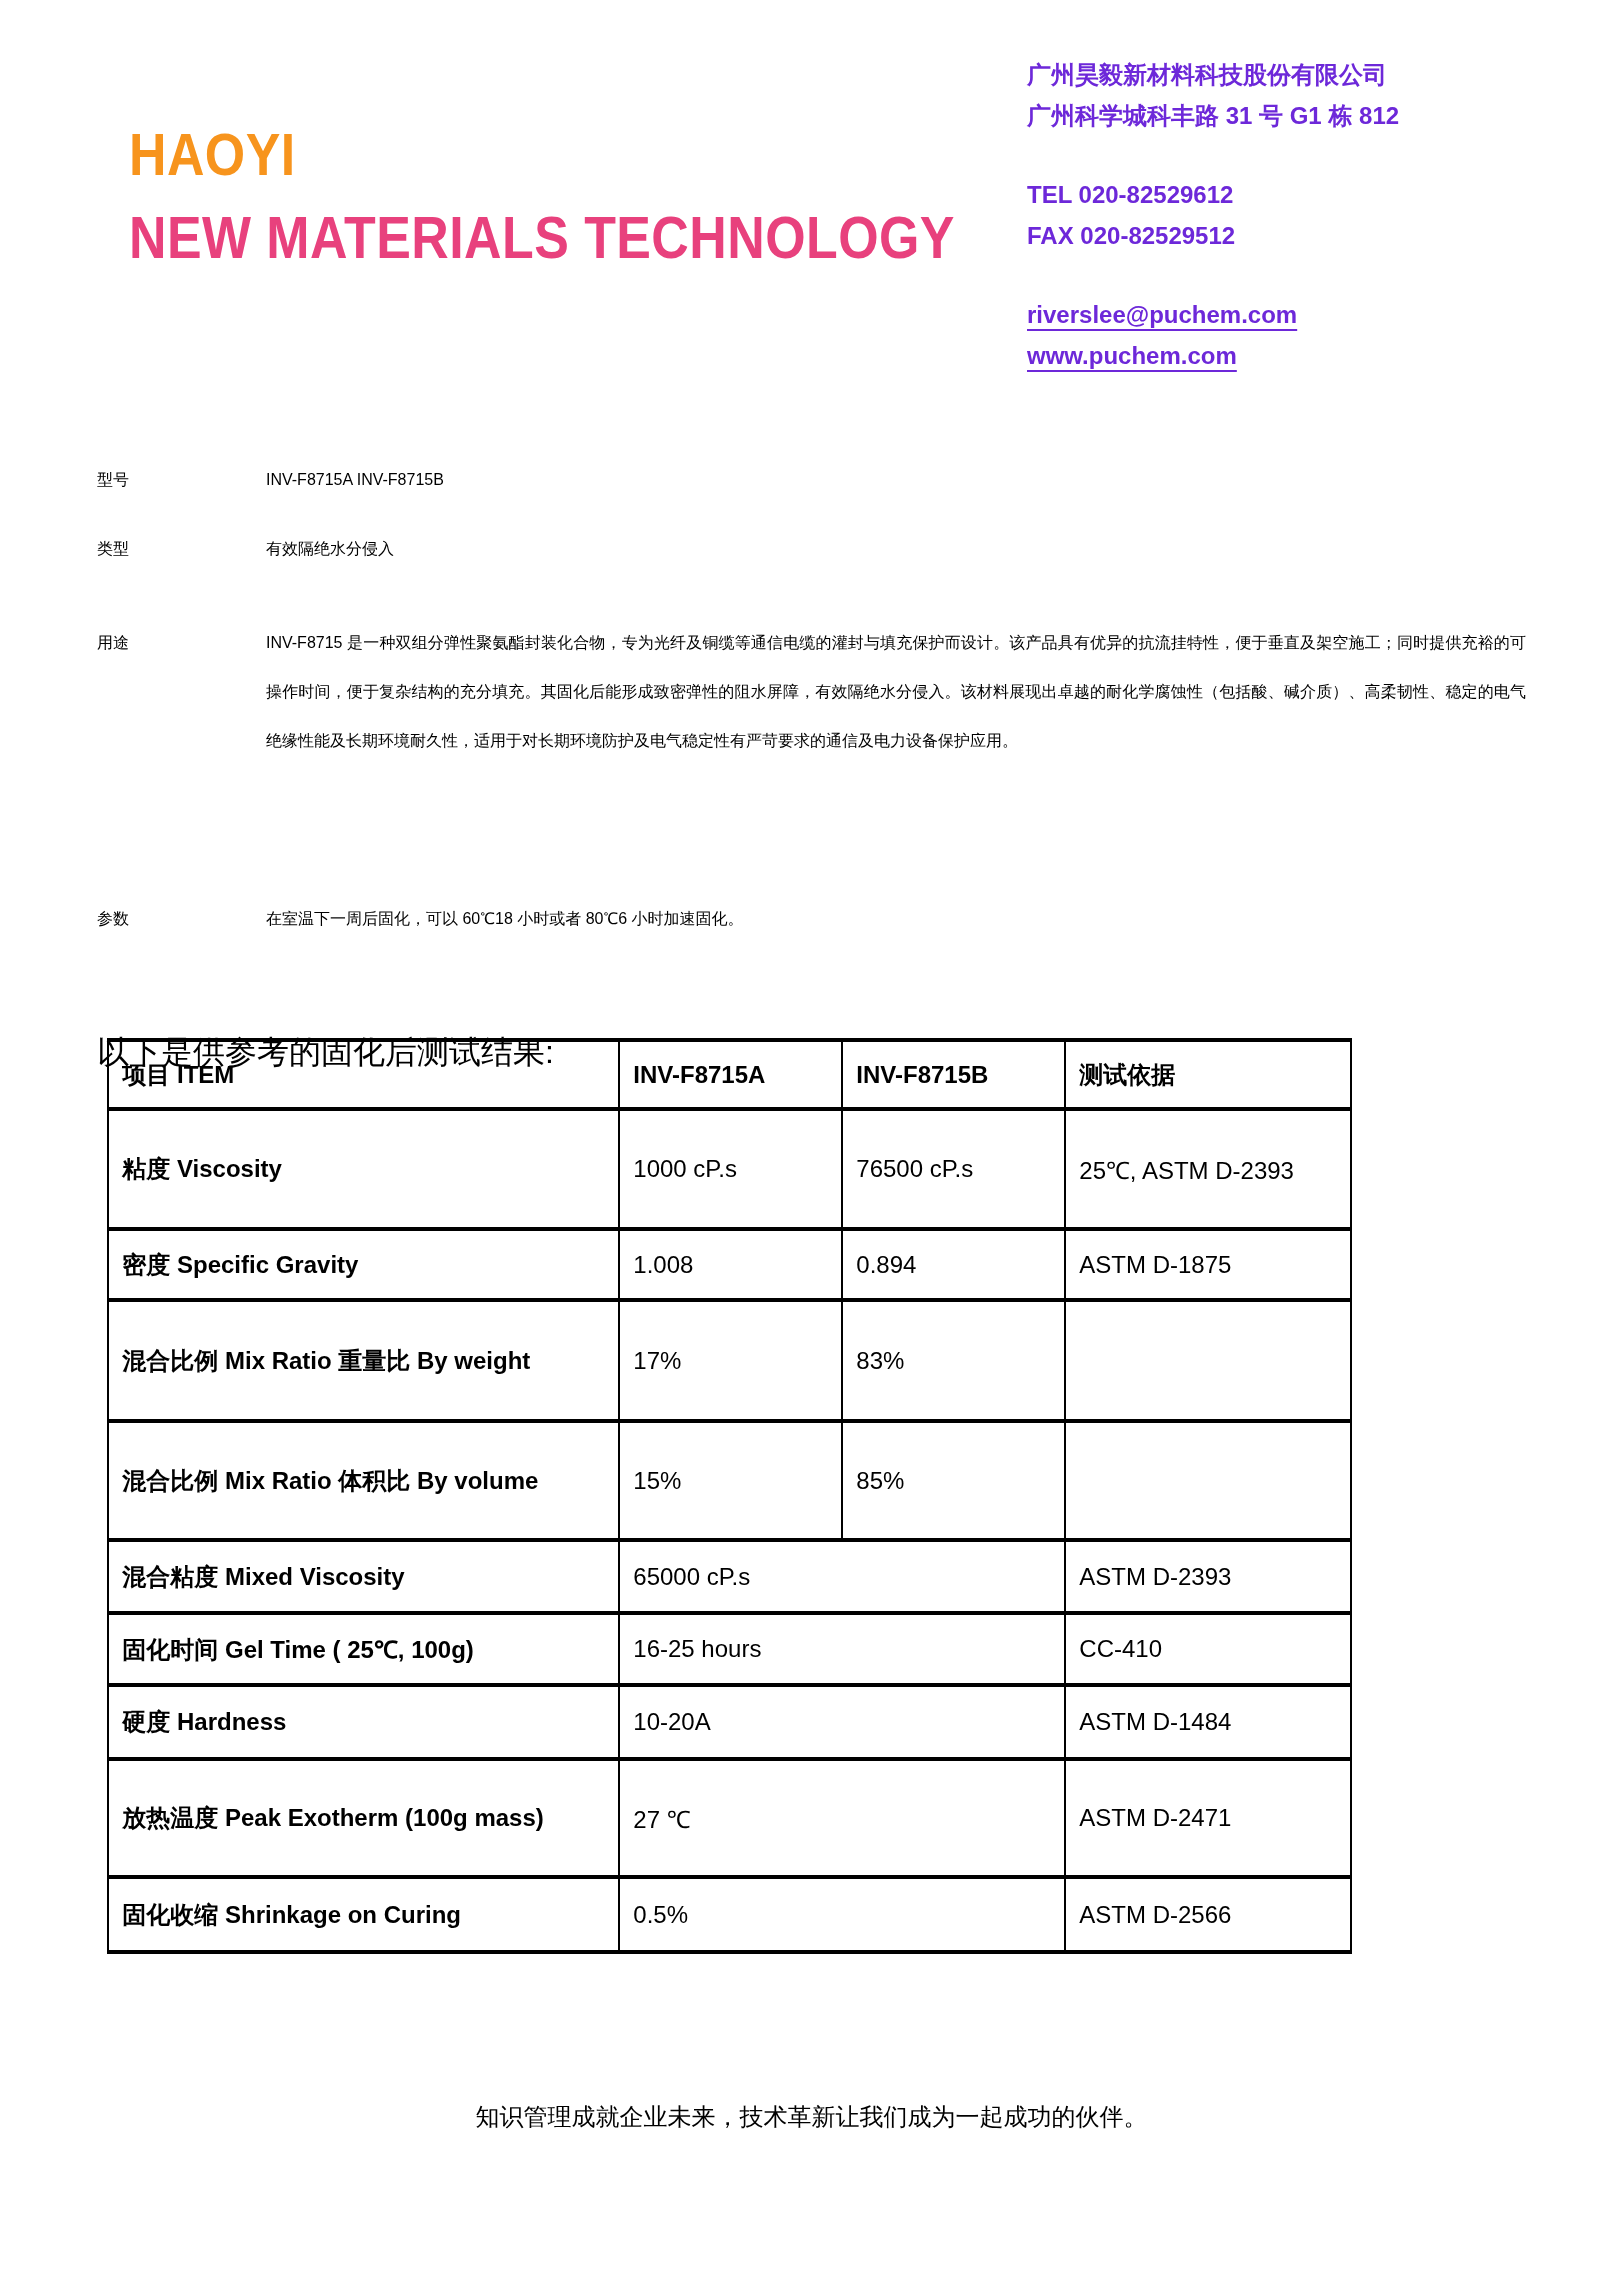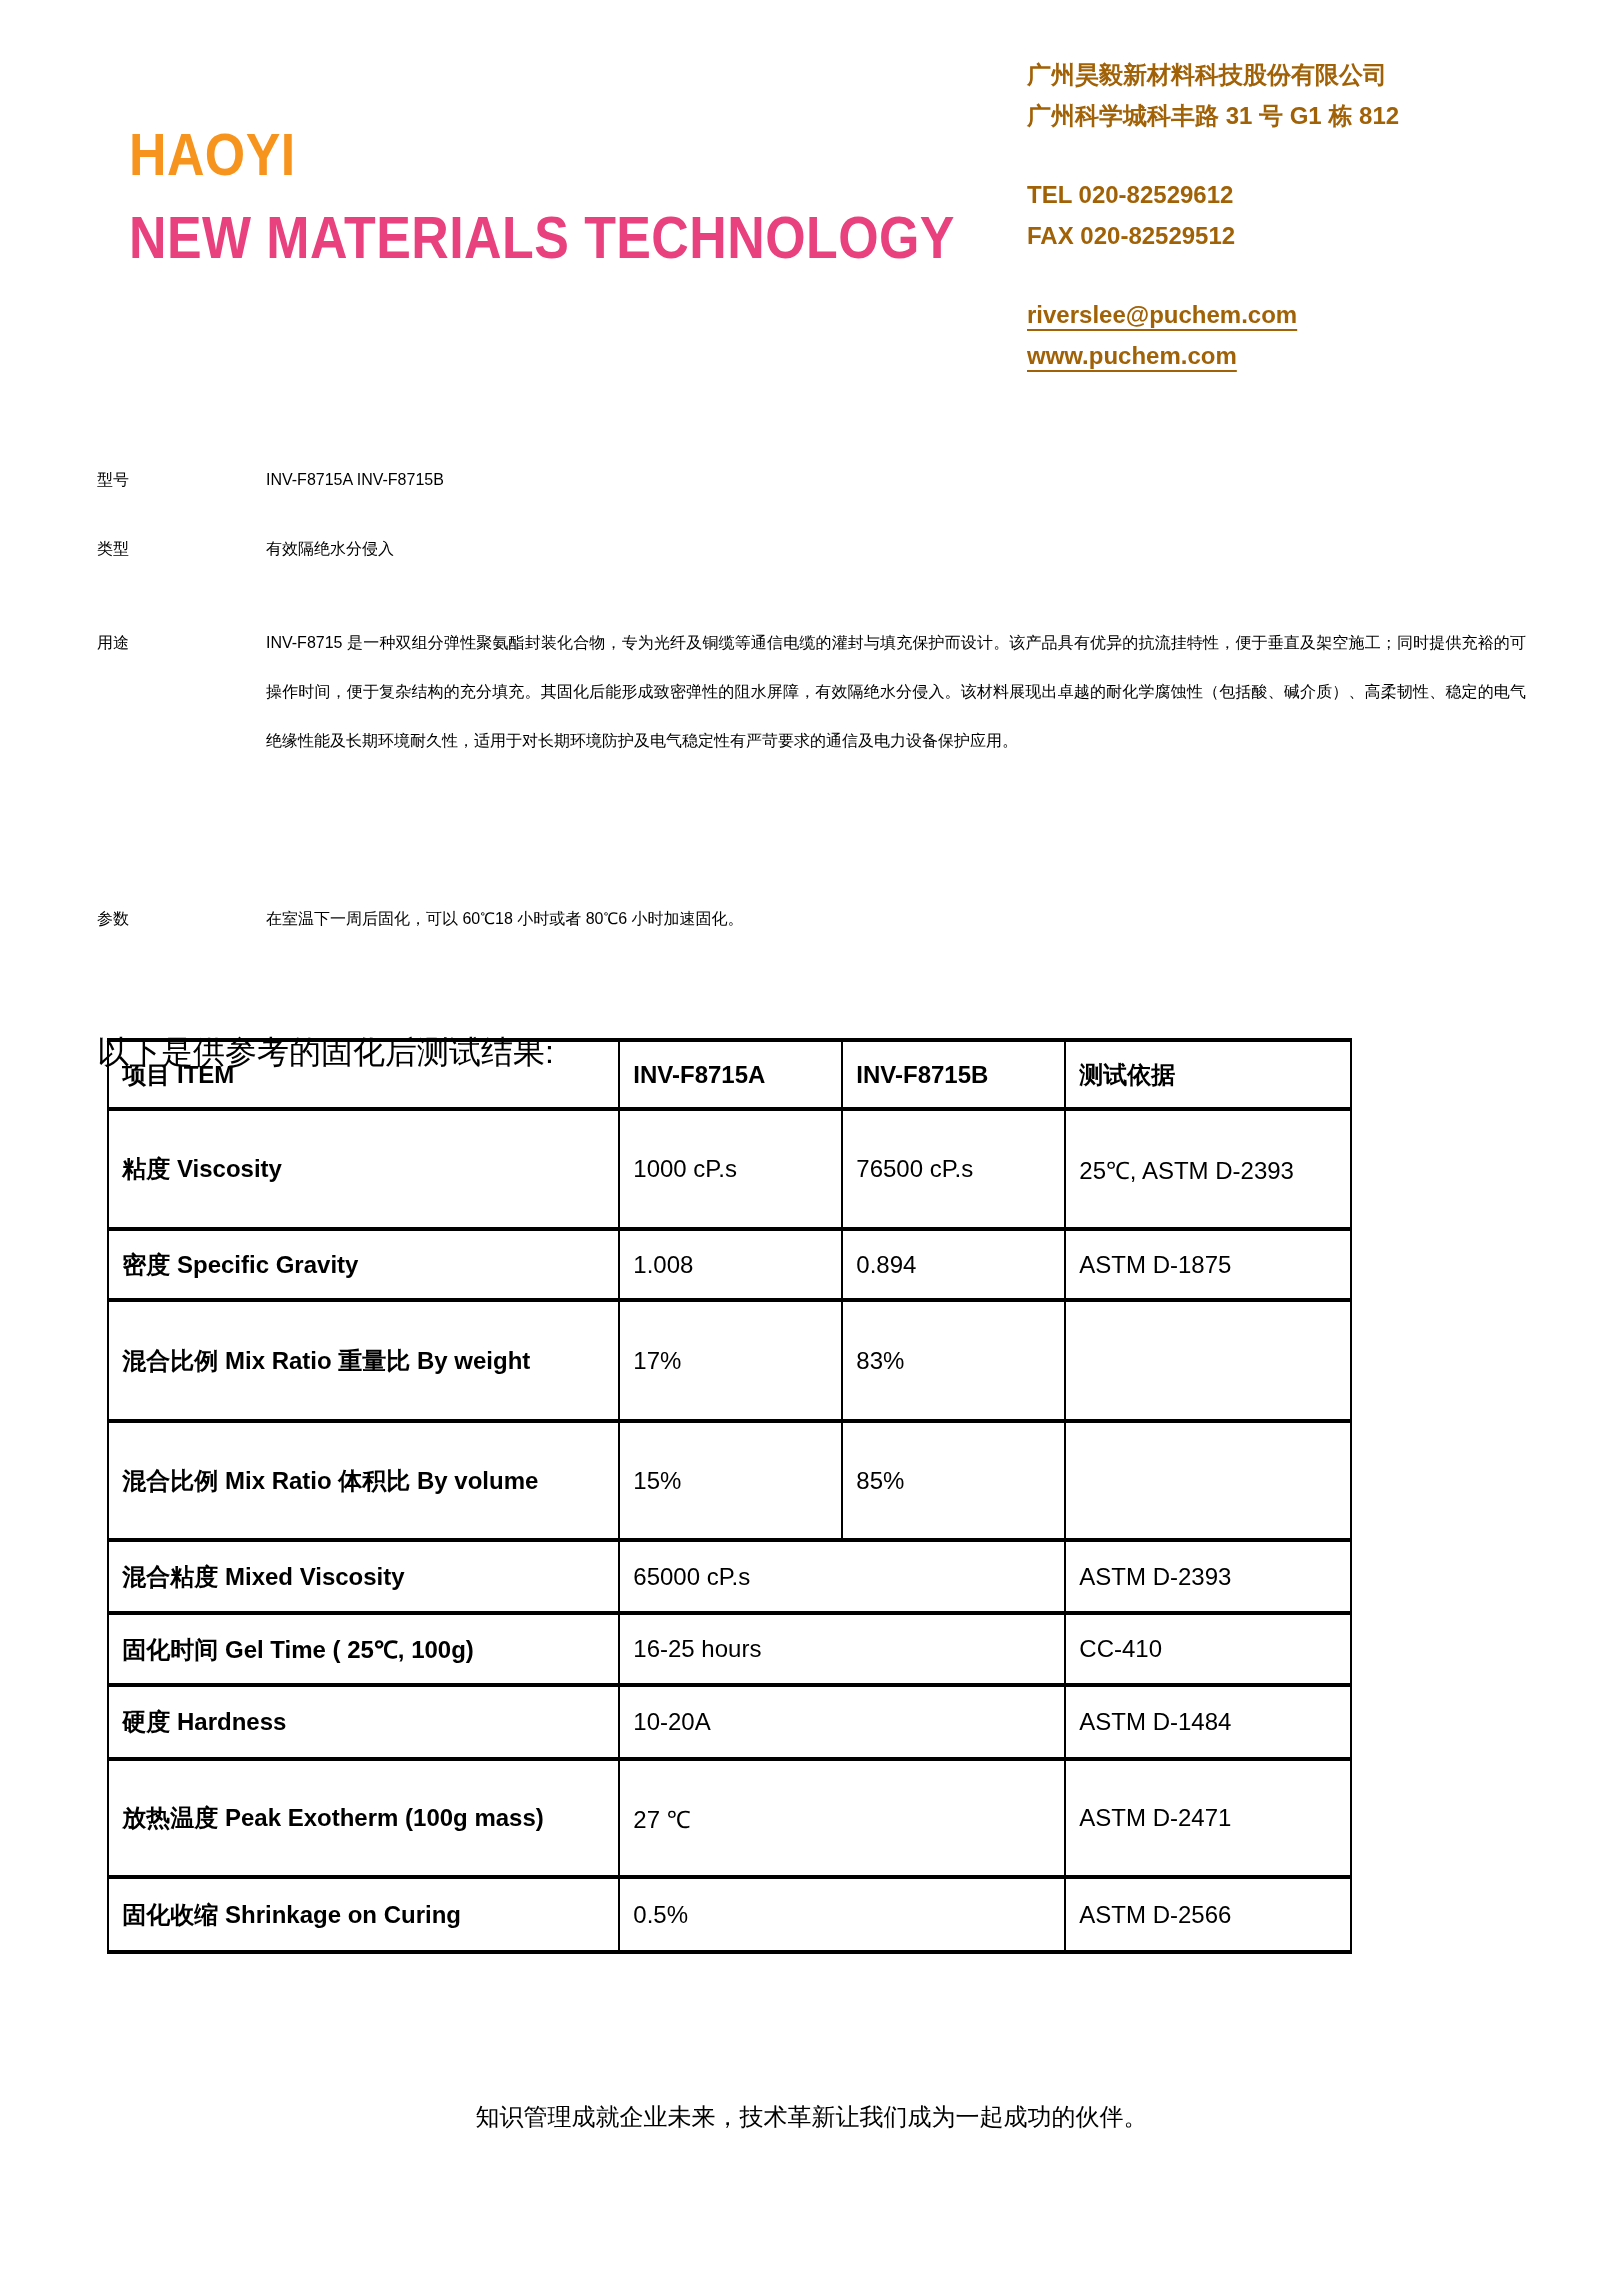--- a/index.html
+++ b/index.html
@@ -70,21 +70,21 @@
 </head>
 <body>
 
 <div id="page">
 
   <div class="logo">
     <span class="logo-line logo-haoyi"><span class="stretch" style="color: rgb(247, 148, 29);">HAOYI</span></span>
     <span class="logo-line logo-nmt"><span class="stretch" style="color: rgb(232, 65, 125);">NEW MATERIALS TECHNOLOGY</span></span>
   </div>
 
-  <div class="company" style="color: #a16207;">
+  <div class="company" style="color: #6d28d9;">
     <p>广州昊毅新材料科技股份有限公司</p>
     <p>广州科学城科丰路 31 号 G1 栋 812</p>
     <p class="gap">TEL 020-82529612</p>
     <p>FAX 020-82529512</p>
     <p class="gap"><a href="#">riverslee@puchem.com</a></p>
     <p><a href="#">www.puchem.com</a></p>
   </div>
 
   <div id="field-model" class="field">
     <span class="lbl">型号</span><span class="val">INV-F8715A INV-F8715B</span>

